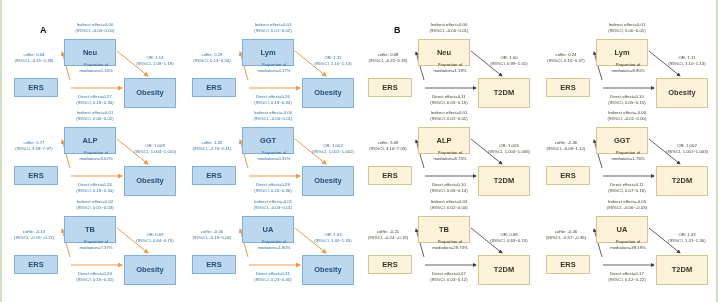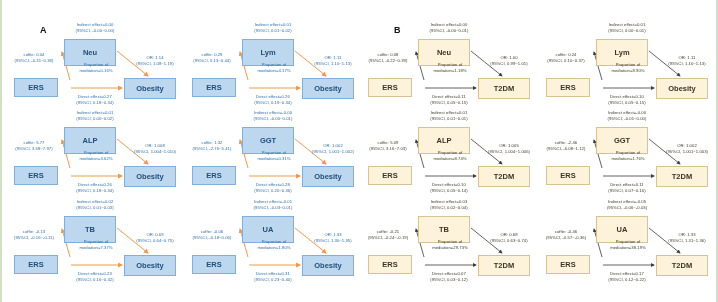--- a/index.html
+++ b/index.html
@@ -38,21 +38,21 @@
   
   .styleA .node{
     background:#bdd7ee;border:1px solid #7fb0dd;color:#1f4e79;
   }
   
   .styleB .node{
     background:#fdf3da;border:1px solid #d7c38f;color:#3a3526;
   }
   .node.exposure{left:8px;top:56px;width:44px;height:19px;}
   .node.mediator{left:58px;top:17px;width:52px;height:27px;}
-  .node.outcome{left:118px;top:56px;width:52px;height:21px;}
+  .node.outcome{left:118px;top:56px;width:52px;height:30px;}
 
   .lbl{
     position:absolute;font-size:4.2px;line-height:1.35;color:#2d6da3;
     text-align:center;white-space:pre-line;letter-spacing:0.05px;
   }
   .styleB .lbl{color:#3e3a2c;}
 
   .lbl.indirect{left:46px;top:0px;width:86px;}
   .lbl.apath{left:0px;top:30px;width:56px;}
   .lbl.bpath{left:120px;top:33px;width:58px;}

